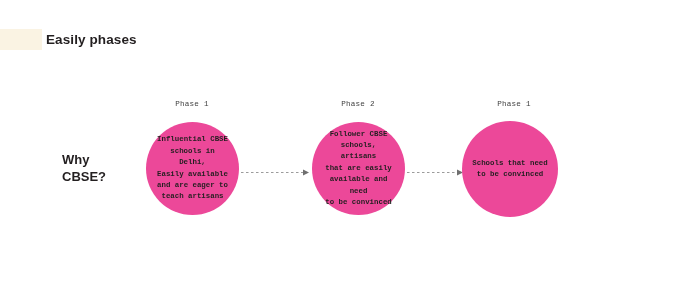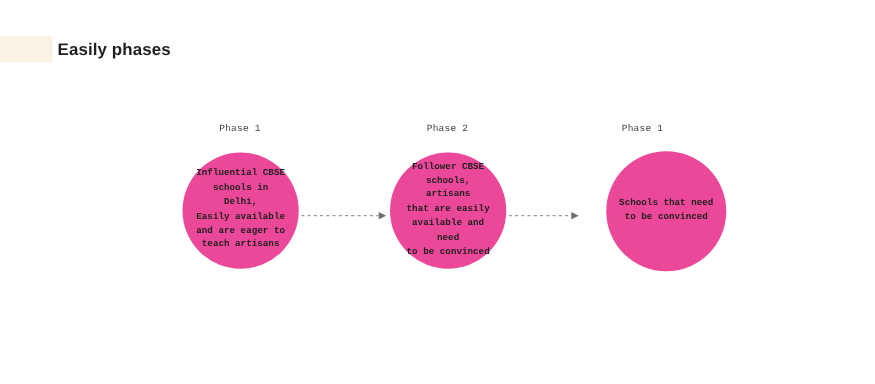--- a/index.html
+++ b/index.html
@@ -102,41 +102,43 @@
     padding: 0 9px;
   }
 
   
   #phase-1 .phase-circle { left: 146px; top: 122px; width: 93px; height: 93px; }
   #phase-1 .phase-label  { left: 132px; }
 
   #phase-2 .phase-circle { left: 312px; top: 122px; width: 93px; height: 93px; }
   #phase-2 .phase-label  { left: 298px; }
 
-  #phase-3 .phase-circle { left: 485px; top: 121px; width: 96px; height: 96px; }
+  #phase-3 .phase-circle { left: 462px; top: 121px; width: 96px; height: 96px; }
   #phase-3 .phase-label  { left: 454px; }
 
   
   .connector {
     position: absolute;
     top: 168px;
     height: 9px;
   }
   #connector-1 { left: 241px; width: 70px; }
   #connector-2 { left: 407px; width: 58px; }
   .connector svg { display: block; }
 </style>
 </head>
 <body>
 
 <div id="slide">
 
   <div id="accent-block"></div>
   <div id="page-title">Easily phases</div>
 
+  <div id="row-label">Why
+CBSE?</div>
 
   <div id="flow">
 
     <div class="phase" id="phase-1">
       <div class="phase-label">Phase 1</div>
       <div class="phase-circle">
         <div class="phase-text">Influential CBSE
 schools in Delhi,
 Easily available
 and are eager to

